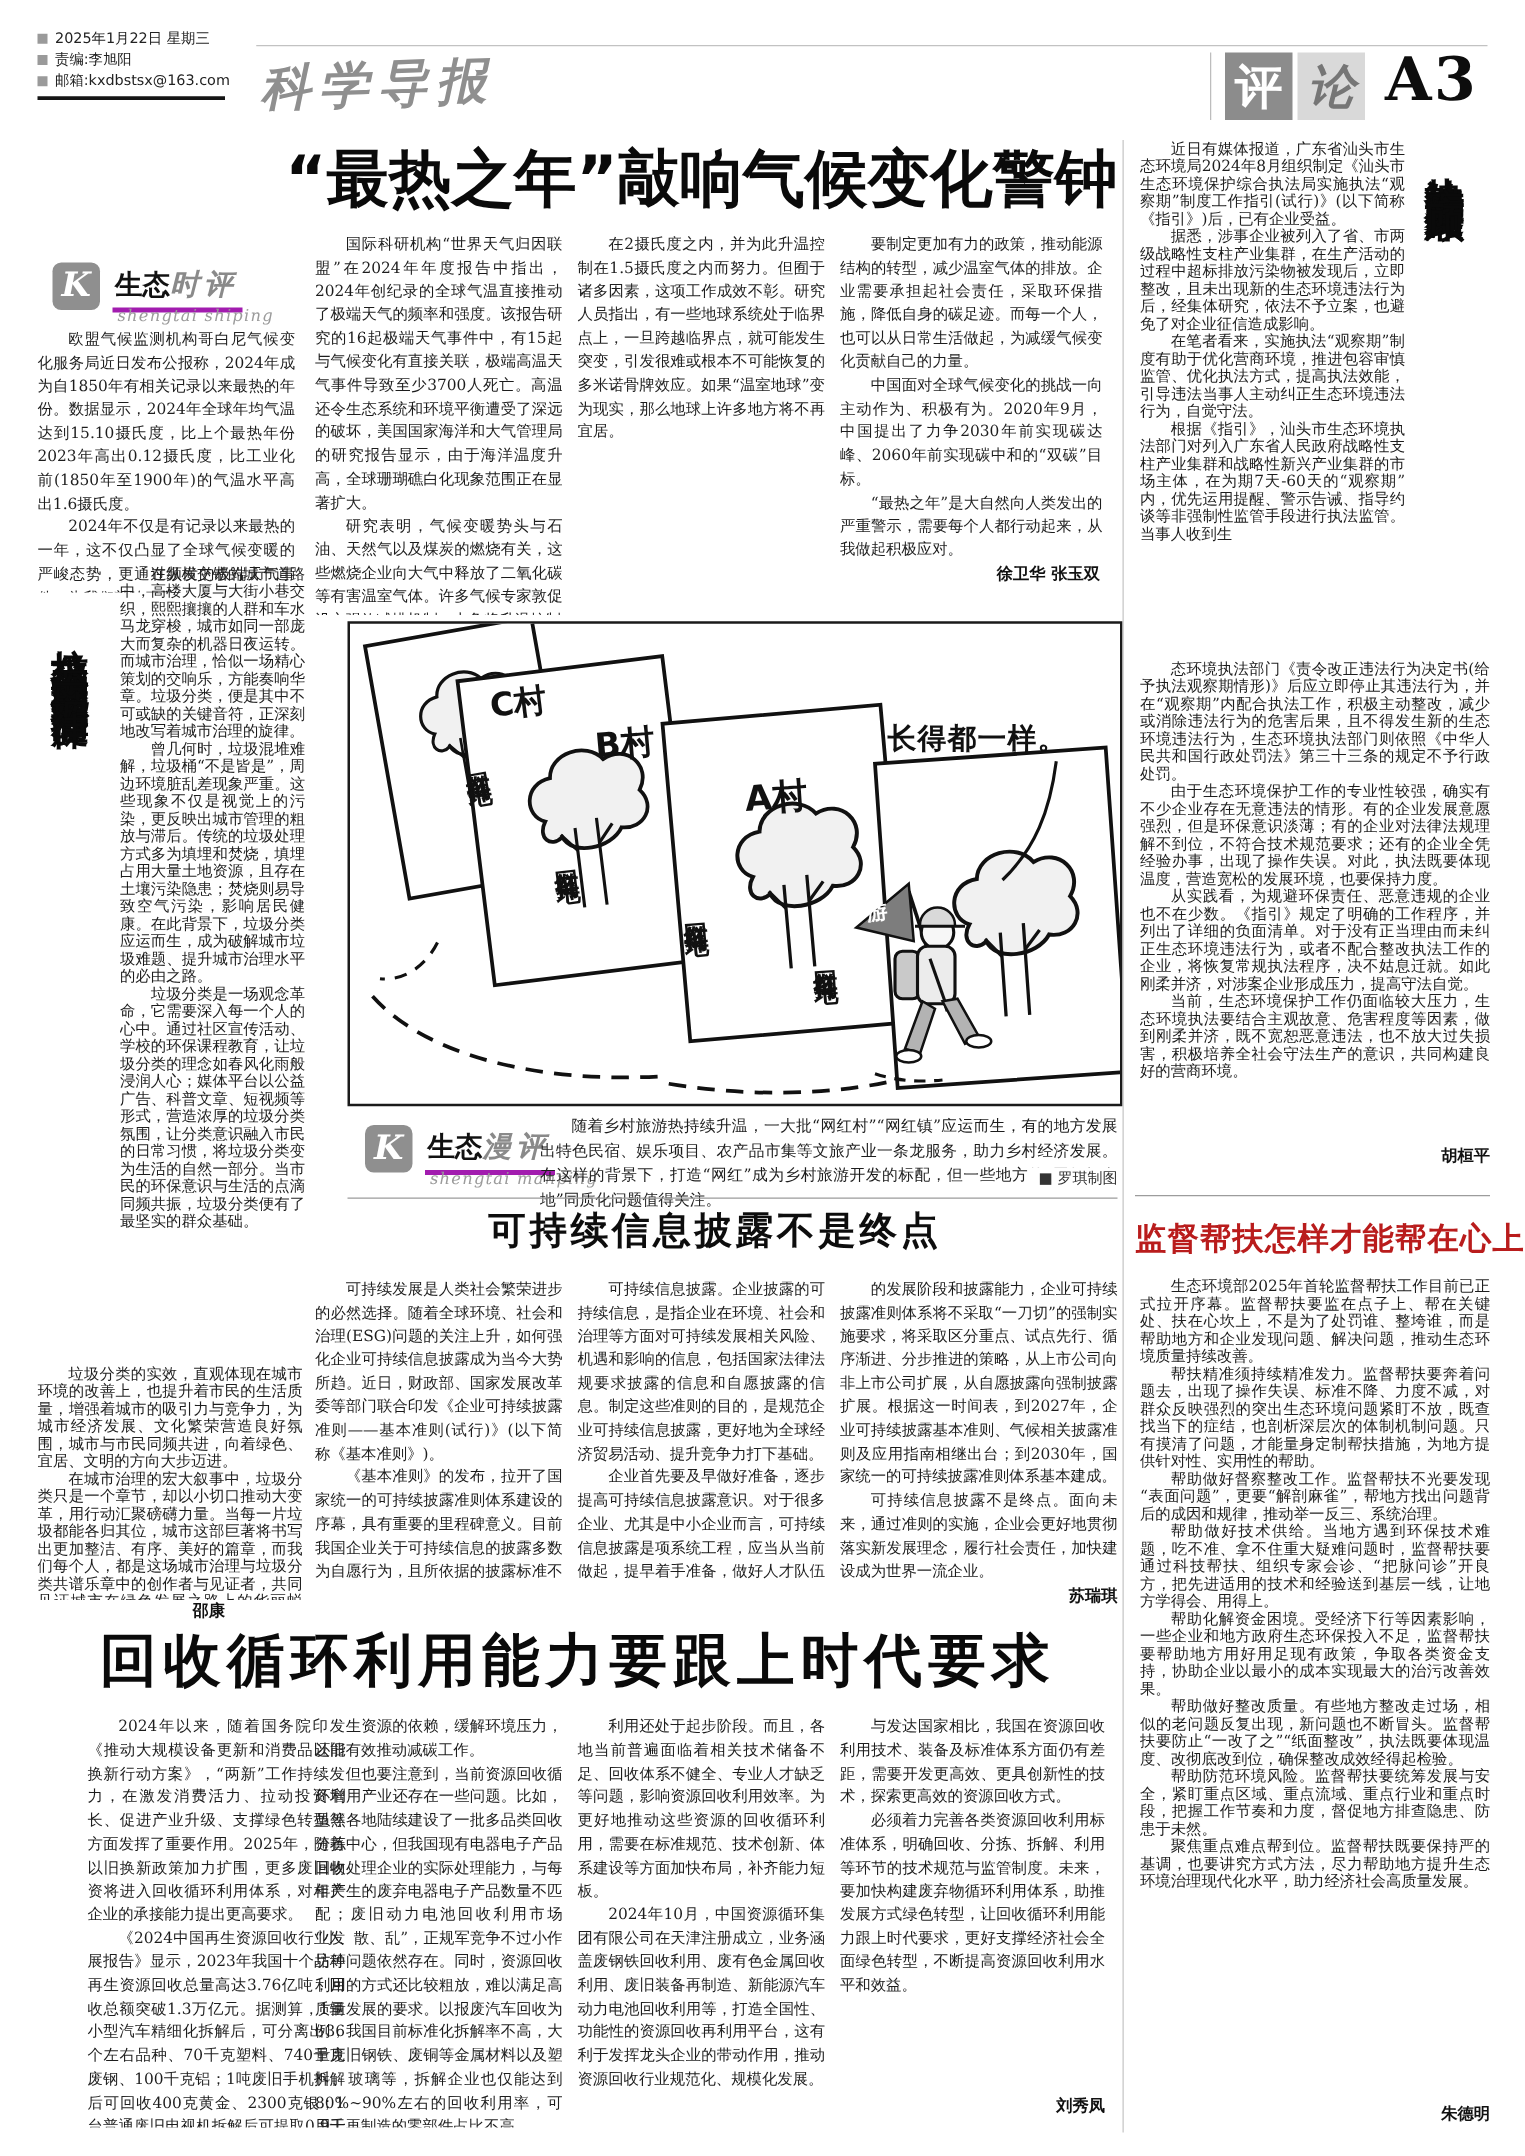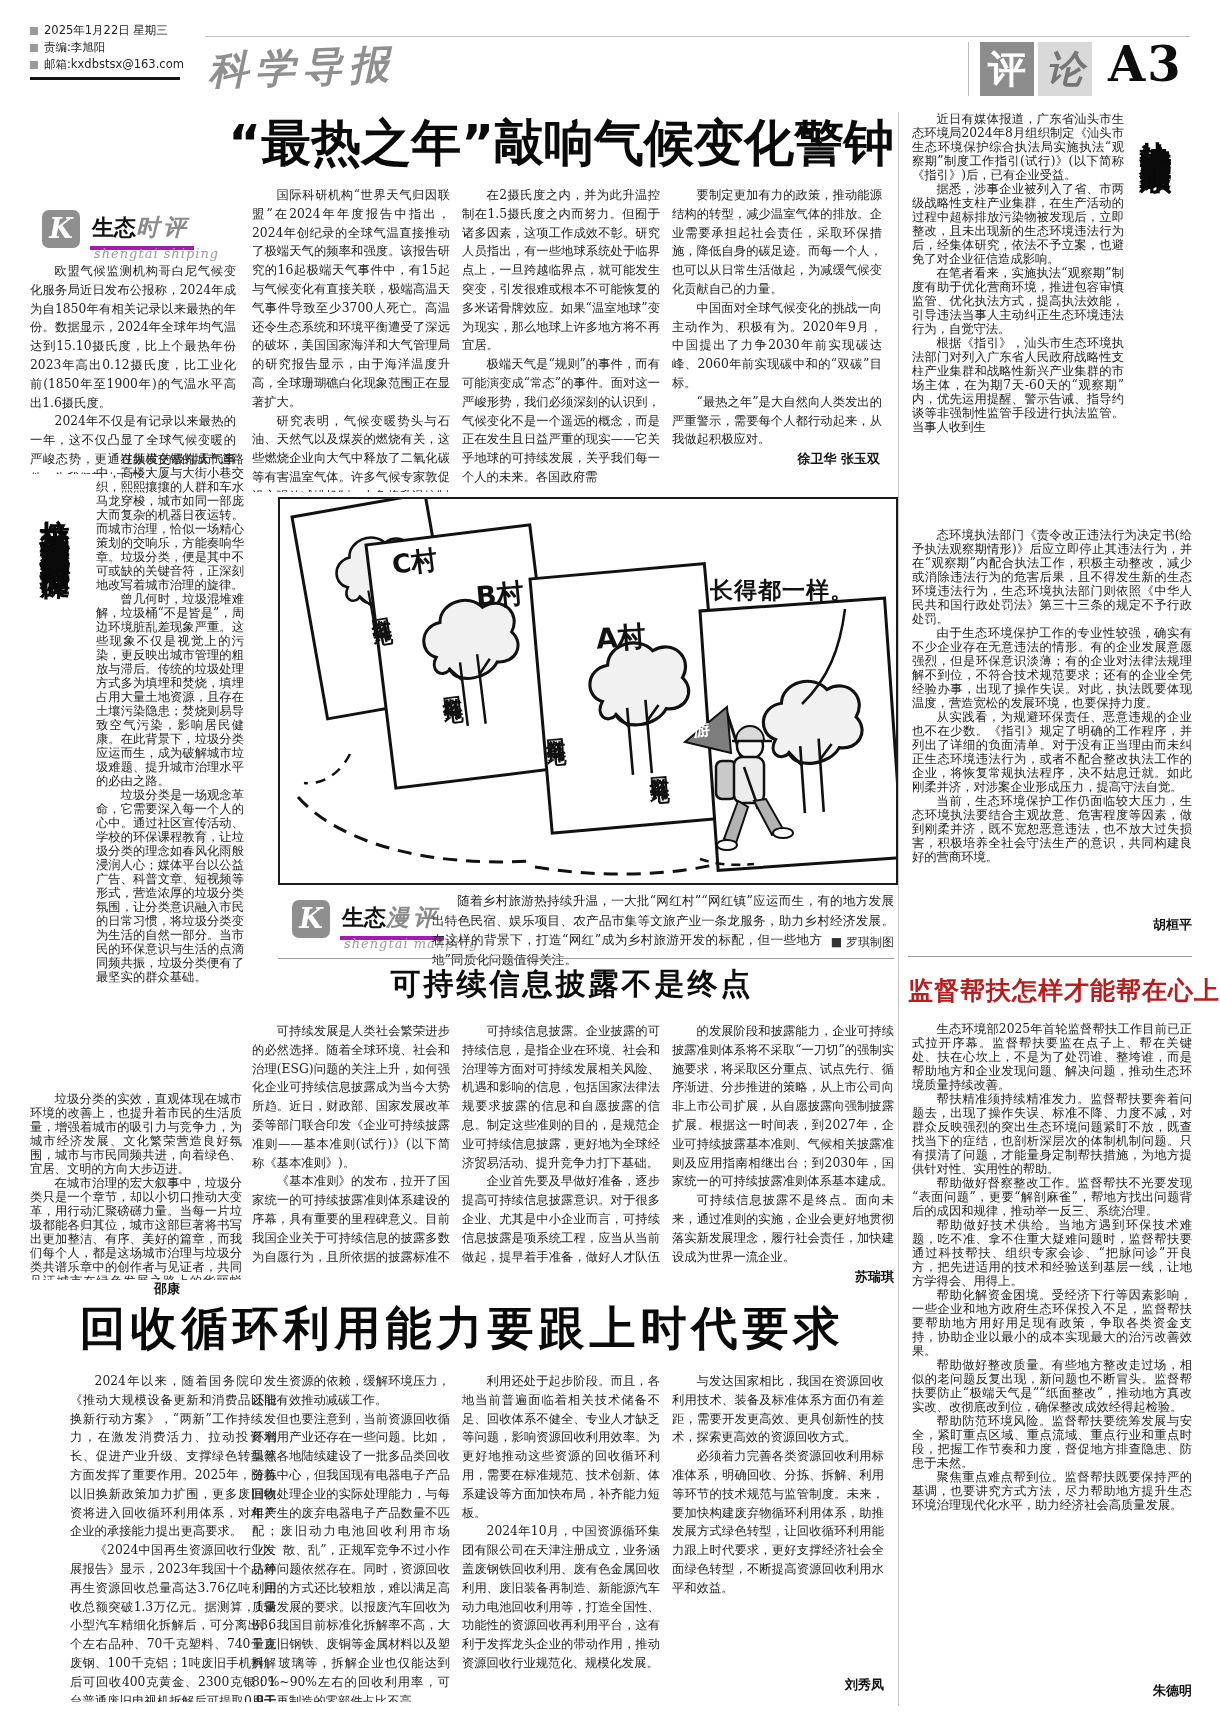--- a/index.html
+++ b/index.html
@@ -85,21 +85,20 @@
   <div class="abs col" style="left:30px; top:262px; width:206px; height:212px;">
       <p>欧盟气候监测机构哥白尼气候变化服务局近日发布公报称，2024年成为自1850年有相关记录以来最热的年份。数据显示，2024年全球年均气温达到15.10摄氏度，比上个最热年份2023年高出0.12摄氏度，比工业化前(1850年至1900年)的气温水平高出1.6摄氏度。</p>
       <p>2024年不仅是有记录以来最热的一年，这不仅凸显了全球气候变暖的严峻态势，更通过频发的极端天气事件，为我们敲响了警钟。</p>
     </div>
   <div class="abs col" style="left:252px; top:186px; width:198px; height:306px;">
       <p>国际科研机构“世界天气归因联盟”在2024年年度报告中指出，2024年创纪录的全球气温直接推动了极端天气的频率和强度。该报告研究的16起极端天气事件中，有15起与气候变化有直接关联，极端高温天气事件导致至少3700人死亡。高温还令生态系统和环境平衡遭受了深远的破坏，美国国家海洋和大气管理局的研究报告显示，由于海洋温度升高，全球珊瑚礁白化现象范围正在显著扩大。</p>
       <p>研究表明，气候变暖势头与石油、天然气以及煤炭的燃烧有关，这些燃烧企业向大气中释放了二氧化碳等有害温室气体。许多气候专家敦促设立强效减排机制，力争将升温控制</p>
     </div>
   <div class="abs col" style="left:462px; top:186px; width:198px; height:306px;">
       <p>在2摄氏度之内，并为此升温控制在1.5摄氏度之内而努力。但囿于诸多因素，这项工作成效不彰。研究人员指出，有一些地球系统处于临界点上，一旦跨越临界点，就可能发生突变，引发很难或根本不可能恢复的多米诺骨牌效应。如果“温室地球”变为现实，那么地球上许多地方将不再宜居。</p>
-      <p>极端天气是“规则”的事件，而有可能演变成“常态”的事件。面对这一严峻形势，我们必须深刻的认识到，气候变化不是一个遥远的概念，而是正在发生且日益严重的现实——它关乎地球的可持续发展，关乎我们每一个人的未来。各国政府需</p>
     </div>
   <div class="abs col" style="left:672px; top:186px; width:210px; height:260px;">
       <p>要制定更加有力的政策，推动能源结构的转型，减少温室气体的排放。企业需要承担起社会责任，采取环保措施，降低自身的碳足迹。而每一个人，也可以从日常生活做起，为减缓气候变化贡献自己的力量。</p>
       <p>中国面对全球气候变化的挑战一向主动作为、积极有为。2020年9月，中国提出了力争2030年前实现碳达峰、2060年前实现碳中和的“双碳”目标。</p>
       <p>“最热之年”是大自然向人类发出的严重警示，需要每个人都行动起来，从我做起积极应对。</p>
     </div>
   <div class="abs byline" style="left:672px; top:450px; width:208px;">徐卫华  张玉双</div>
 
   <div class="abs vhead waste">垃圾分类正深刻地改写着城市治理的旋律</div>
   <div class="abs col tight" style="left:96px; top:452px; width:148px; height:634px;">
@@ -239,19 +238,19 @@
   <div class="abs byline" style="left:912px; top:916px; width:280px;">胡桓平</div>
 
   <div class="abs hrule" style="left:908px; top:956px; width:284px;"></div>
   <div class="abs h-supervise">监督帮扶怎样才能帮在心上</div>
   <div class="abs col tight" style="left:912px; top:1022px; width:280px; height:654px;">
       <p>生态环境部2025年首轮监督帮扶工作目前已正式拉开序幕。监督帮扶要监在点子上、帮在关键处、扶在心坎上，不是为了处罚谁、整垮谁，而是帮助地方和企业发现问题、解决问题，推动生态环境质量持续改善。</p>
       <p>帮扶精准须持续精准发力。监督帮扶要奔着问题去，出现了操作失误、标准不降、力度不减，对群众反映强烈的突出生态环境问题紧盯不放，既查找当下的症结，也剖析深层次的体制机制问题。只有摸清了问题，才能量身定制帮扶措施，为地方提供针对性、实用性的帮助。</p>
       <p>帮助做好督察整改工作。监督帮扶不光要发现“表面问题”，更要“解剖麻雀”，帮地方找出问题背后的成因和规律，推动举一反三、系统治理。</p>
       <p>帮助做好技术供给。当地方遇到环保技术难题，吃不准、拿不住重大疑难问题时，监督帮扶要通过科技帮扶、组织专家会诊、“把脉问诊”开良方，把先进适用的技术和经验送到基层一线，让地方学得会、用得上。</p>
       <p>帮助化解资金困境。受经济下行等因素影响，一些企业和地方政府生态环保投入不足，监督帮扶要帮助地方用好用足现有政策，争取各类资金支持，协助企业以最小的成本实现最大的治污改善效果。</p>
-      <p>帮助做好整改质量。有些地方整改走过场，相似的老问题反复出现，新问题也不断冒头。监督帮扶要防止“极端天气是”“纸面整改”，推动地方真改实改、改彻底改到位，确保整改成效经得起检验。</p>
+      <p>帮助做好整改质量。有些地方整改走过场，相似的老问题反复出现，新问题也不断冒头。监督帮扶要防止“一改了之”“纸面整改”，执法既要体现温度、改彻底改到位，确保整改成效经得起检验。</p>
       <p>帮助防范环境风险。监督帮扶要统筹发展与安全，紧盯重点区域、重点流域、重点行业和重点时段，把握工作节奏和力度，督促地方排查隐患、防患于未然。</p>
       <p>聚焦重点难点帮到位。监督帮扶既要保持严的基调，也要讲究方式方法，尽力帮助地方提升生态环境治理现代化水平，助力经济社会高质量发展。</p>
     </div>
   <div class="abs byline" style="left:912px; top:1682px; width:280px;">朱德明</div>
 
 </div>
 
 </body></html>

